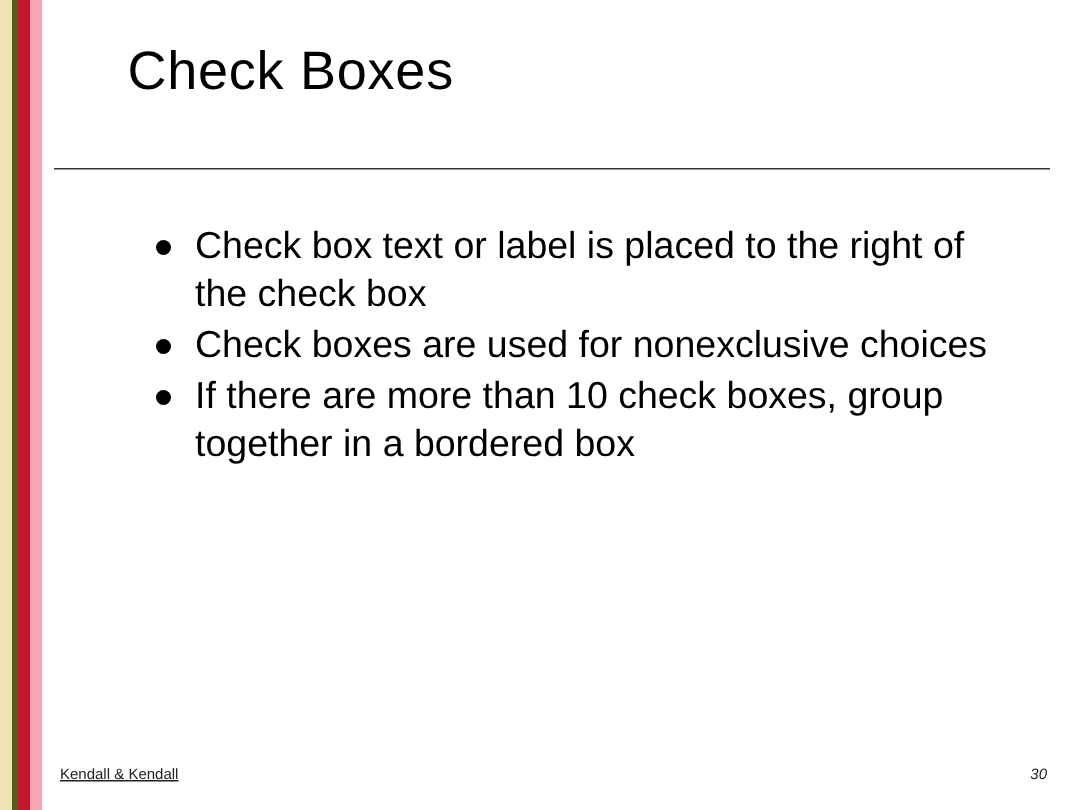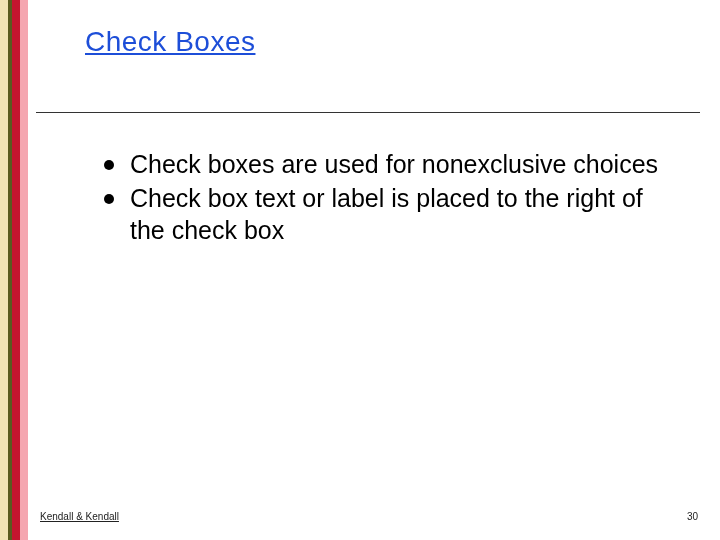--- a/index.html
+++ b/index.html
@@ -37,25 +37,24 @@
   .stripe-pink {
     position: absolute;
     left: 20px; top: 0;
     width: 8px; height: 540px;
     background: #f5a6b0;
   }
   .title {
     position: absolute;
     left: 85px;
     top: 26px;
-    font-size: 28px;
+    font-size: 36px;
     font-weight: 400;
-    color: #1d4ed8;
+    color: #000000;
     letter-spacing: 0.5px;
-    text-decoration: underline;
   }
   .rule {
     position: absolute;
     left: 36px;
     right: 20px;
     top: 112px;
     height: 1px;
     background: #333;
   }
   .bullets {
@@ -89,41 +88,46 @@
     font-size: 10px;
     color: #222;
     text-decoration: underline;
   }
   .footer-right {
     position: absolute;
     right: 22px;
     bottom: 18px;
     font-size: 10px;
     color: #222;
+    font-style: italic;
   }
 </style>
 </head>
 <body>
 
 <div class="left-stripe">
   <div class="stripe-cream"></div>
   <div class="stripe-olive"></div>
   <div class="stripe-red"></div>
   <div class="stripe-pink"></div>
 </div>
 
 <div class="title">Check Boxes</div>
 
 <div class="rule"></div>
 
 <div class="bullets">
   <div class="bullet-item">
     <div class="dot"></div>
+    <div class="bullet-text">Check box text or label is placed to the right of the check box</div>
+  </div>
+  <div class="bullet-item">
+    <div class="dot"></div>
     <div class="bullet-text">Check boxes are used for nonexclusive choices</div>
   </div>
   <div class="bullet-item">
     <div class="dot"></div>
-    <div class="bullet-text">Check box text or label is placed to the right of the check box</div>
+    <div class="bullet-text">If there are more than 10 check boxes, group together in a bordered box</div>
   </div>
 </div>
 
 <div class="footer-left">Kendall &amp; Kendall</div>
 <div class="footer-right">30</div>
 
 </body></html>

